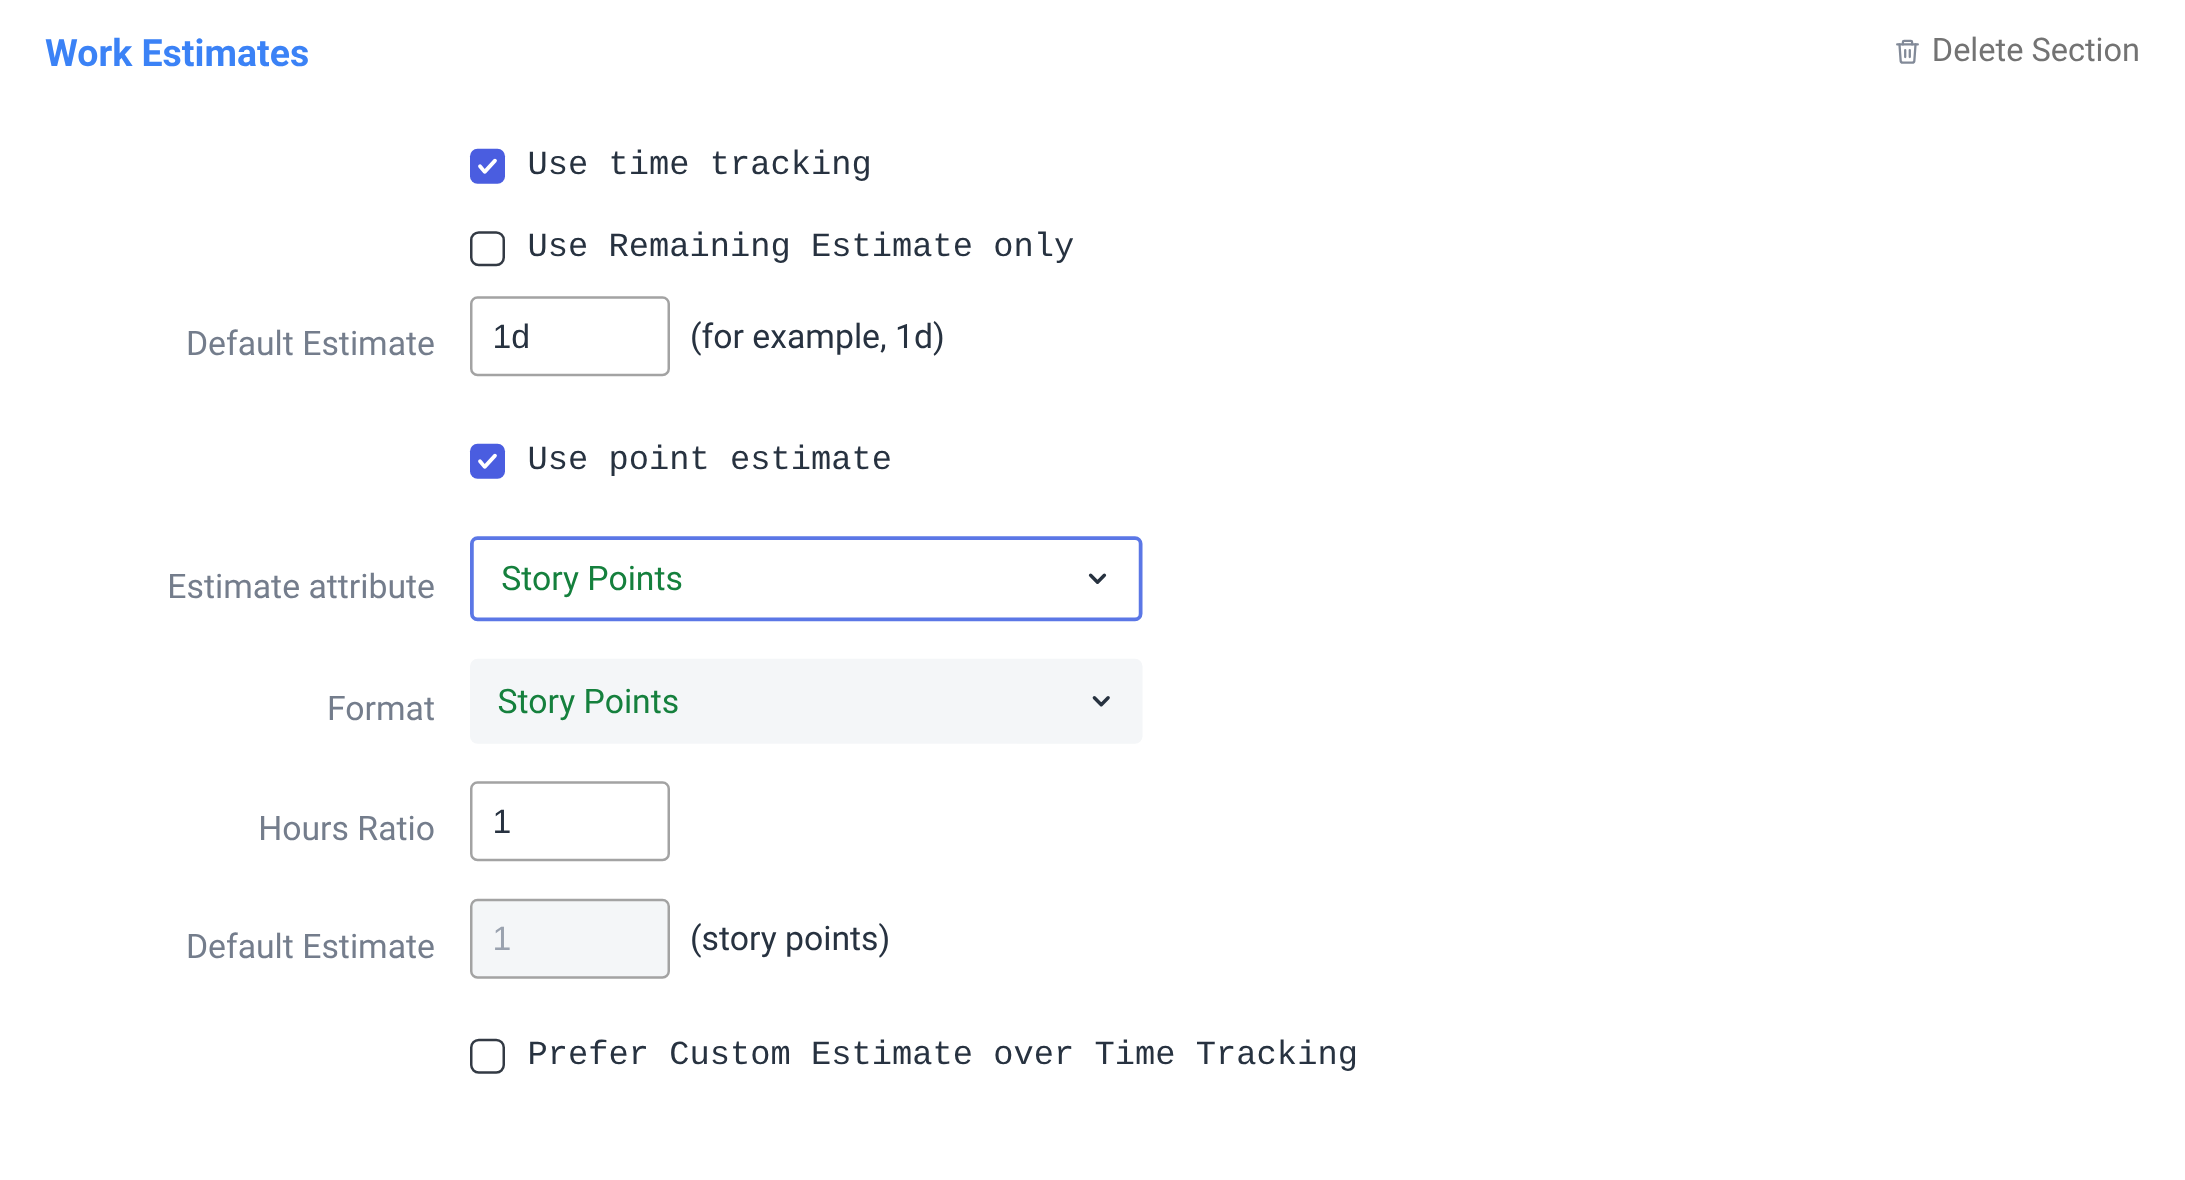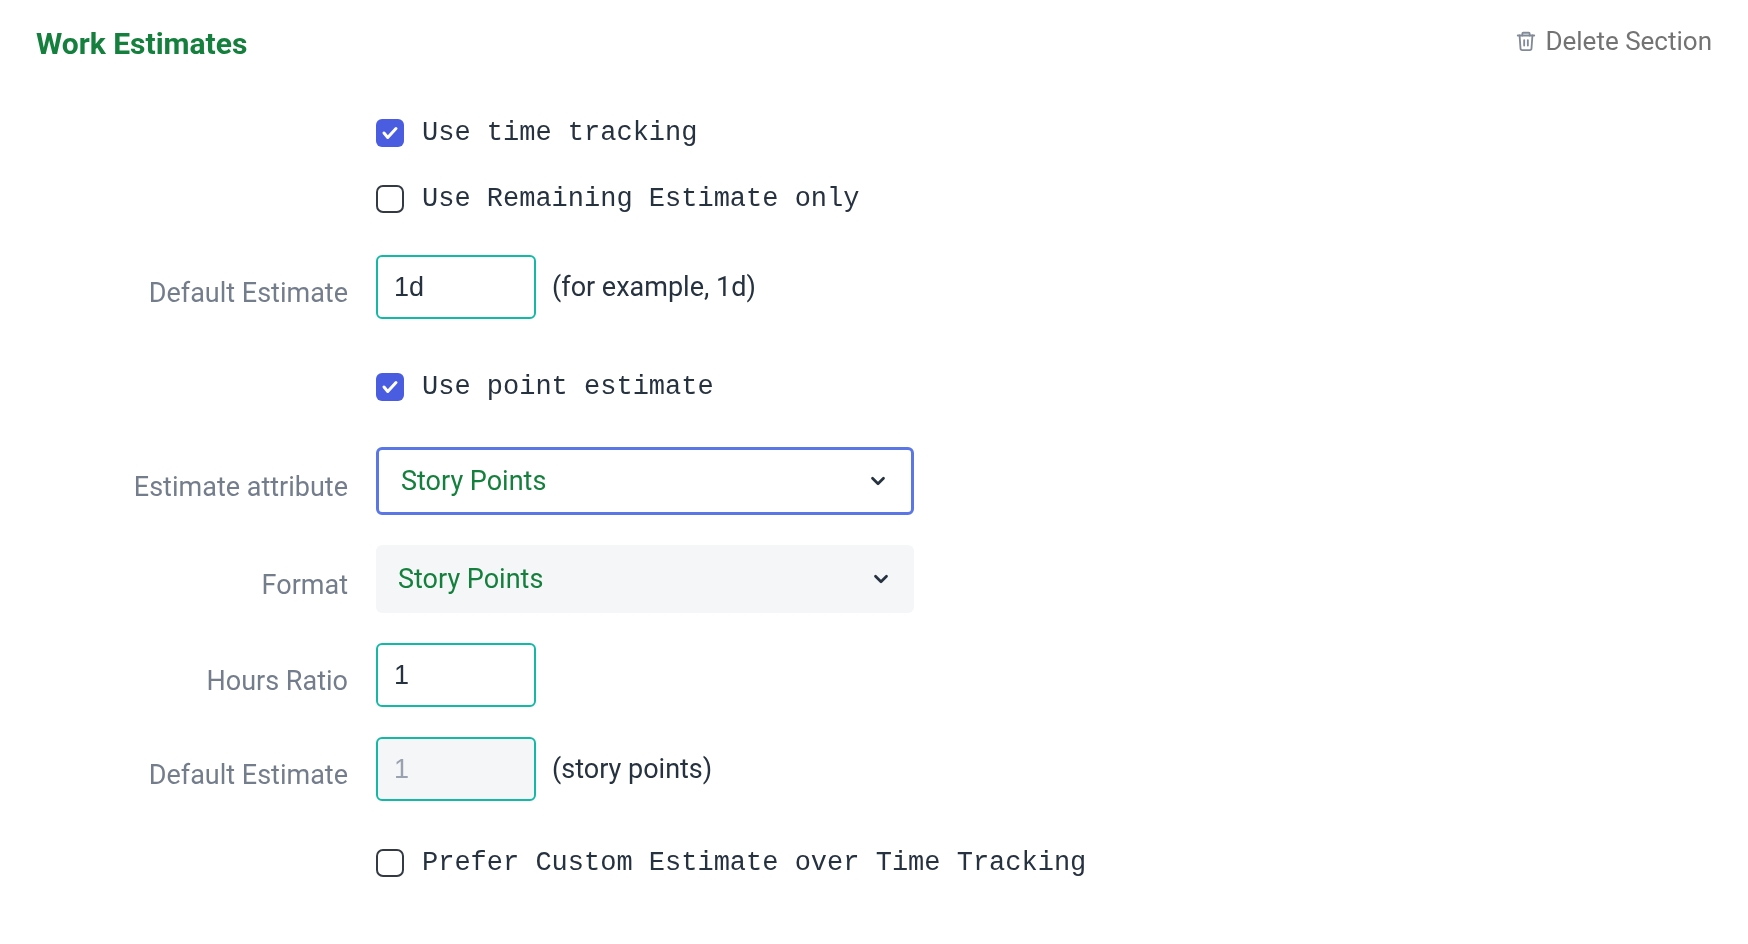--- a/index.html
+++ b/index.html
@@ -14,21 +14,21 @@
     .section-header {
       display: flex;
       justify-content: space-between;
       align-items: flex-start;
       margin-bottom: 50px;
     }
 
     .section-title {
       font-size: 30px;
       font-weight: 700;
-      color: #15803d;
+      color: #3b82f6;
     }
 
     .delete-link {
       display: flex;
       align-items: center;
       gap: 8px;
       color: #737373;
       font-size: 26px;
       cursor: pointer;
       font-weight: 400;
@@ -100,21 +100,21 @@
 
     .chk-label {
       font-size: 27px;
       color: #273240;
       font-weight: 400;
     }
 
     .text-input {
       width: 160px;
       height: 64px;
-      border: 2px solid #14b8a6;
+      border: 2px solid #a3a3a3;
       border-radius: 6px;
       padding: 10px 16px;
       font-size: 27px;
       color: #273240;
       background: #ffffff;
     }
 
     .text-input.disabled {
       background: #f4f6f8;
       color: #9aa2af;
@@ -177,21 +177,21 @@
         <div class="chk checked">
           <svg width="18" height="18" viewBox="0 0 24 24" fill="none" stroke="#ffffff" stroke-width="4" stroke-linecap="round" stroke-linejoin="round">
             <polyline points="4 12 9 18 20 6"></polyline>
           </svg>
         </div>
         <span class="chk-label">Use time tracking</span>
       </div>
     </div>
   </div>
 
-  <div class="form-row" style="margin-bottom:34px;">
+  <div class="form-row" style="margin-bottom:16px;">
     <div class="row-label"></div>
     <div class="row-content">
       <div class="checkbox-wrap">
         <div class="chk unchecked"></div>
         <span class="chk-label">Use Remaining Estimate only</span>
       </div>
     </div>
   </div>
 
   <div class="form-row spaced">

